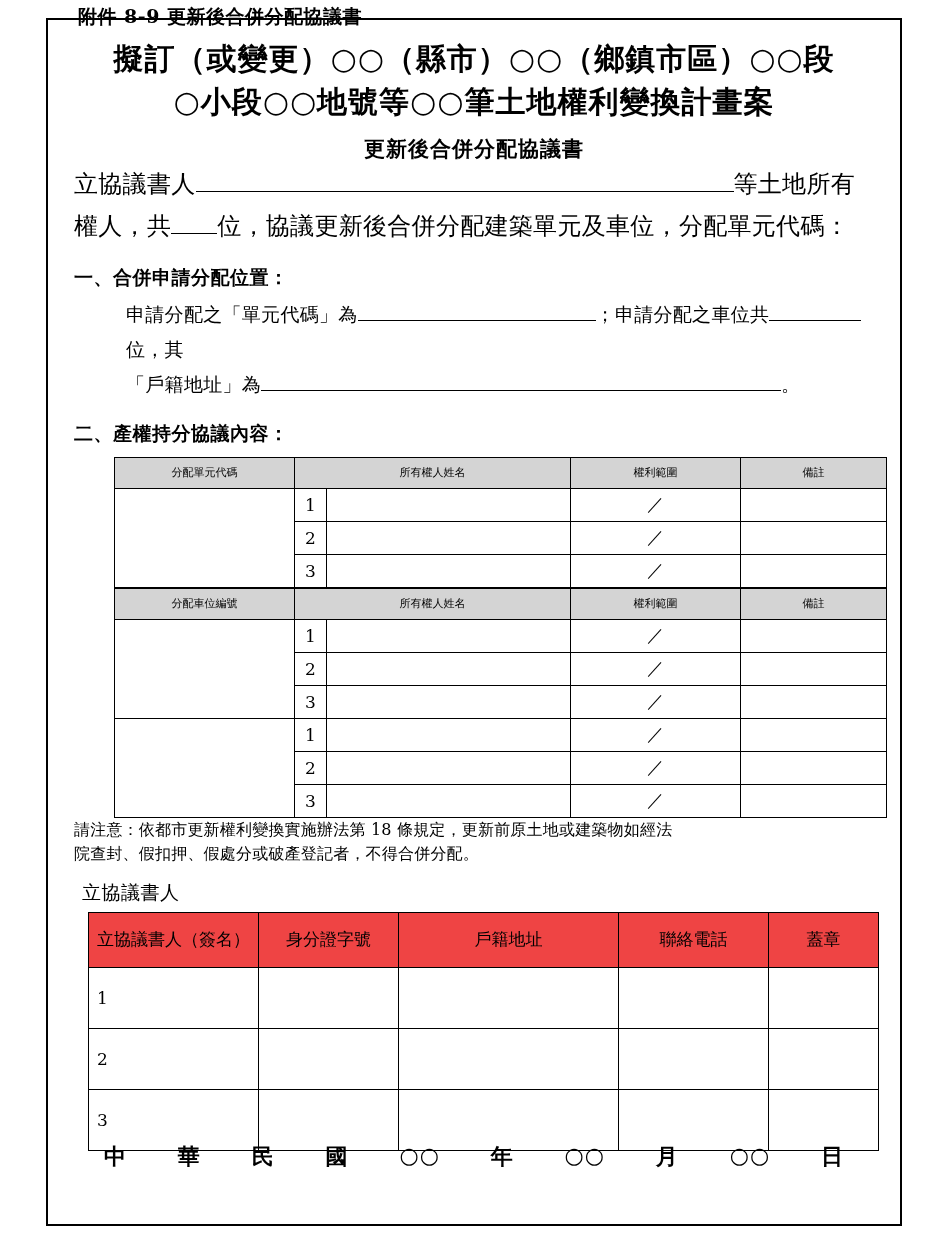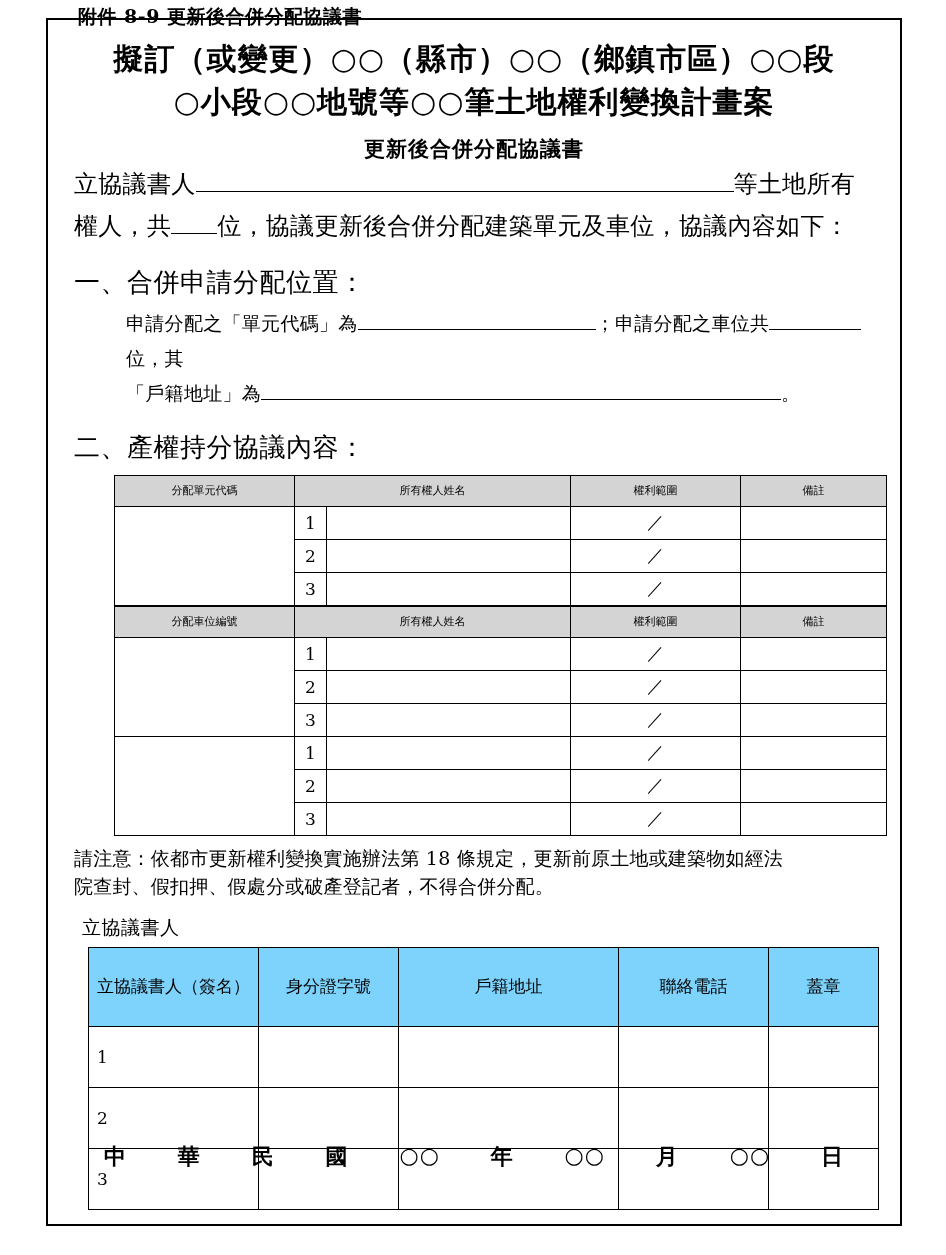--- a/index.html
+++ b/index.html
@@ -61,22 +61,22 @@
     margin-top: 0;
     letter-spacing: 0.3px;
   }
   .ul-line {
     display: inline-block;
     border-bottom: 1px solid #000;
     height: 1.05em;
     vertical-align: baseline;
   }
   .section-head {
-    font-size: 26px;
-    font-weight: normal;
+    font-size: 19px;
+    font-weight: bold;
     margin-top: 18px;
     letter-spacing: 0.5px;
   }
   .indent-block {
     margin-left: 52px;
     font-size: 19px;
     line-height: 1.85;
     margin-top: 6px;
     letter-spacing: 0.3px;
   }
@@ -100,23 +100,22 @@
     font-weight: normal;
     font-size: 11px;
     height: 30px;
   }
   .num-cell {
     width: 32px;
     text-align: center;
     font-size: 17px;
   }
   .note {
-    font-size: 19px;
+    font-size: 16px;
     line-height: 1.5;
-    margin-top: 8px;
     letter-spacing: 0.2px;
   }
   .note .hang {
     display: block;
     margin-left: 70px;
     text-indent: -70px;
   }
   .sign-label {
     font-size: 19px;
     margin-top: 14px;
@@ -125,26 +124,26 @@
   }
   table.signers {
     border-collapse: collapse;
     margin-top: 6px;
     margin-left: 14px;
     width: 790px;
     table-layout: fixed;
   }
   table.signers th {
     border: 1px solid #000;
-    background: #7dd3fc;
+    background: #ef4444;
     font-weight: normal;
     font-size: 17px;
     height: 46px;
     text-align: center;
-    padding: 16px 4px;
+    padding: 4px 4px;
     line-height: 1.35;
   }
   table.signers td {
     border: 1px solid #000;
     height: 58px;
     font-size: 17px;
     text-align: left;
     padding-left: 8px;
     vertical-align: middle;
   }
@@ -172,21 +171,21 @@
 
     <div class="doc-title">
       <div>擬訂（或變更）○○（縣市）○○（鄉鎮市區）○○段</div>
       <div>○小段○○地號等○○筆土地權利變換計畫案</div>
     </div>
 
     <div class="doc-subtitle">更新後合併分配協議書</div>
 
     <div class="para">
       <span>立協議書人</span><span class="ul-line" style="width:538px"></span><span>等土地所有</span><br>
-      <span>權人，共</span><span class="ul-line" style="width:46px"></span><span>位，協議更新後合併分配建築單元及車位，協議內容如下：</span>
+      <span>權人，共</span><span class="ul-line" style="width:46px"></span><span>位，協議更新後合併分配建築單元及車位，分配單元代碼：</span>
     </div>
 
     <div class="section-head">一、合併申請分配位置：</div>
 
     <div class="indent-block">
       <div>
         <span>申請分配之「單元代碼」為</span><span class="ul-line" style="width:238px"></span><span>；申請分配之車位共</span><span class="ul-line" style="width:92px"></span><span>位，其</span>
       </div>
       <div>
         <span>「戶籍地址」為</span><span class="ul-line" style="width:520px"></span><span>。</span>

